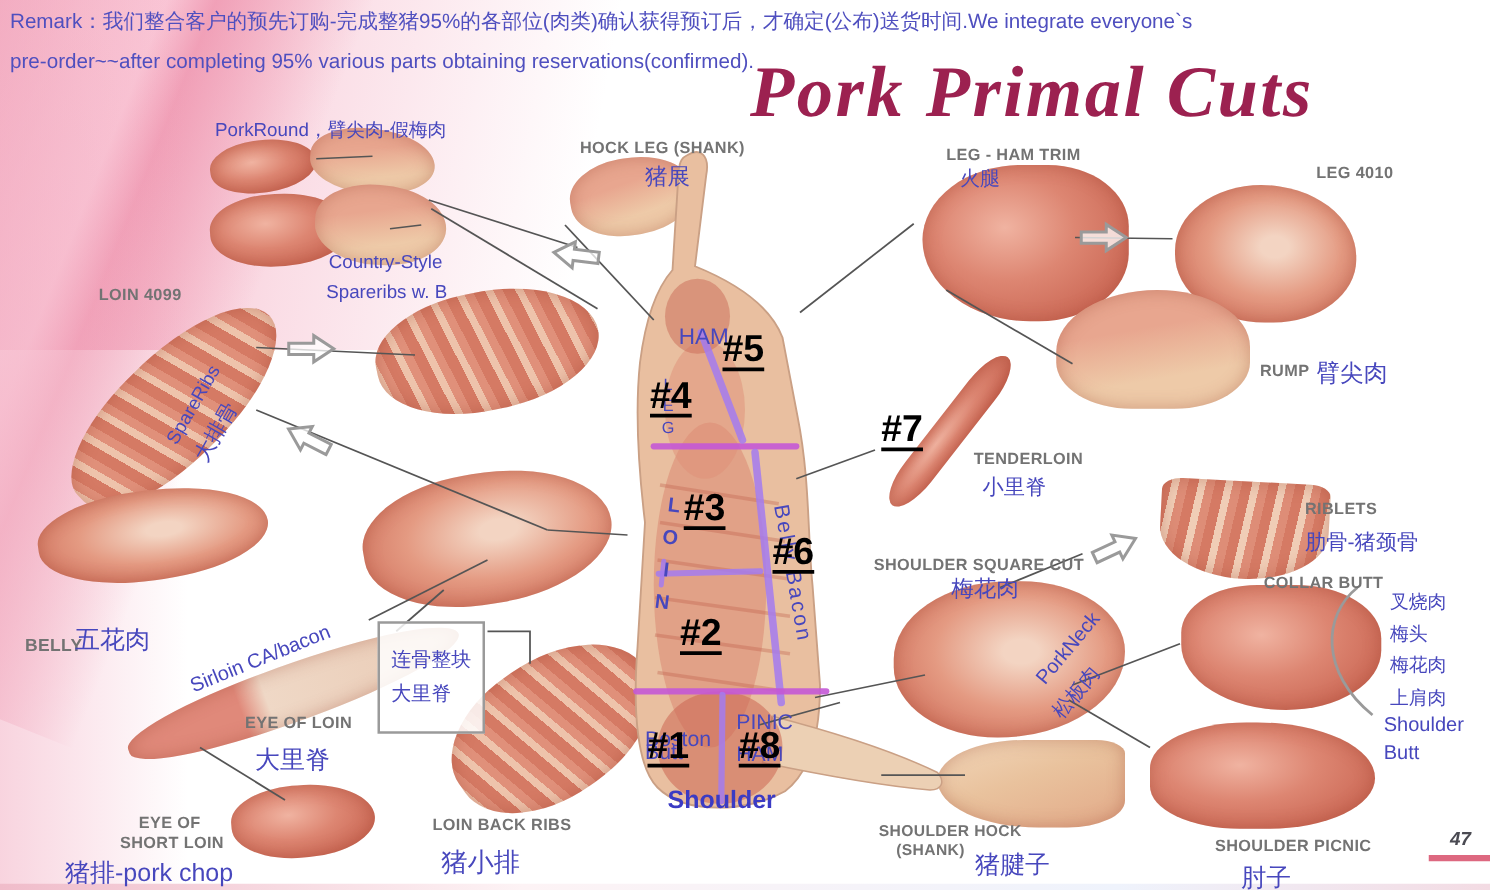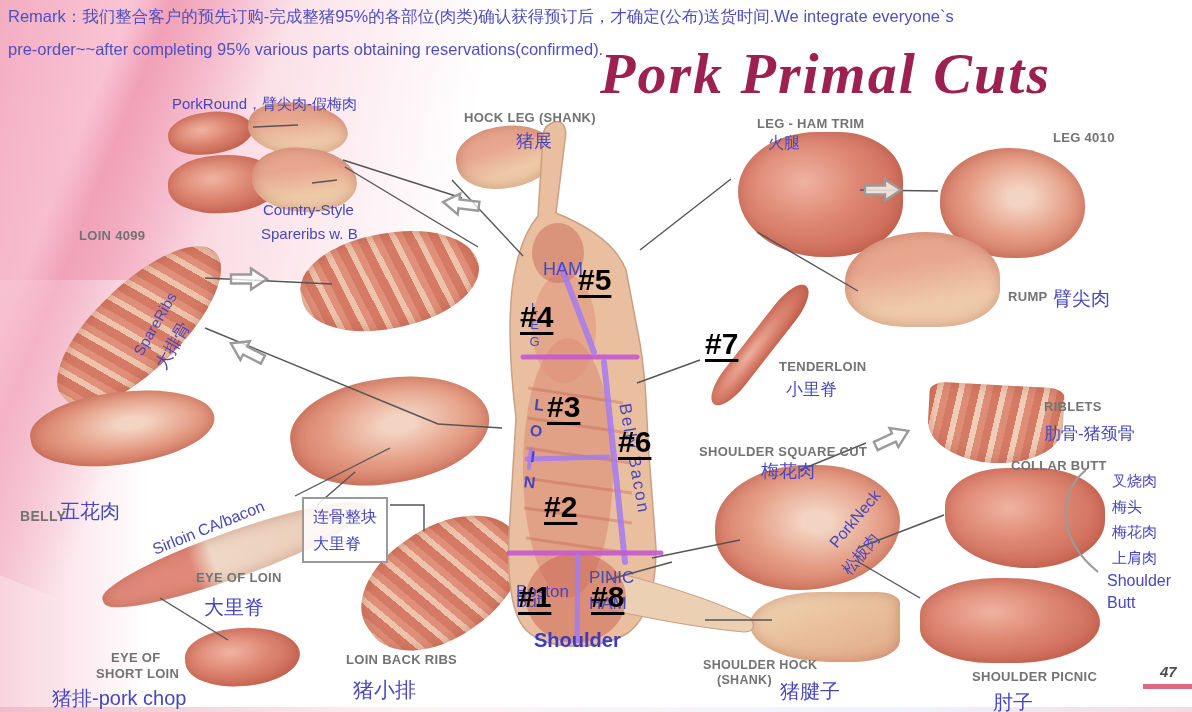--- a/index.html
+++ b/index.html
@@ -28,21 +28,21 @@
   
   .meat{position:absolute;border-radius:46% 54% 50% 50%;box-shadow:inset 0 0 14px rgba(150,60,40,.35);}
   .p-lean{background:radial-gradient(ellipse at 40% 40%,#f0b3a1 0%,#dd8672 40%,#cd6b58 75%,#c05a48 100%);}
   .p-marble{background:radial-gradient(ellipse at 55% 45%,#f3d4c2 10%,#e49a82 48%,#cf6f5b 85%);}
   .p-rib{background:repeating-linear-gradient(75deg,#d57a64 0 9px,#eec3ab 9px 15px,#e0907a 15px 22px);}
   .p-ribv{background:repeating-linear-gradient(100deg,#d57a64 0 8px,#f0cdb6 8px 14px,#de8d77 14px 21px);}
   .p-skin{background:linear-gradient(160deg,#f2d7ba 0%,#e9c29d 45%,#e2a988 100%);}
   .p-mix{background:linear-gradient(170deg,#e8a68f 35%,#eecaa8 70%);}
   .p-strip{background:linear-gradient(90deg,#e0897a 0 34%,#efd8c6 42%,#e9cab4 100%);}
   .box{position:absolute;border:2px solid #9a9a9a;background:rgba(255,255,255,.85);
-       padding:4px 9px;line-height:27px;font-size:16px;color:#4747bd;}
+       padding:16px 9px;line-height:27px;font-size:16px;color:#4747bd;}
   svg{position:absolute;}
   .pg{position:absolute;font-style:italic;font-weight:bold;font-size:15px;color:#4a4a52;}
   .pgbar{position:absolute;width:49px;height:5px;background:#dd6880;}
 </style>
 </head>
 <body>
 
 <div class="stage">
 
   <div class="bg-pink-top"></div>

